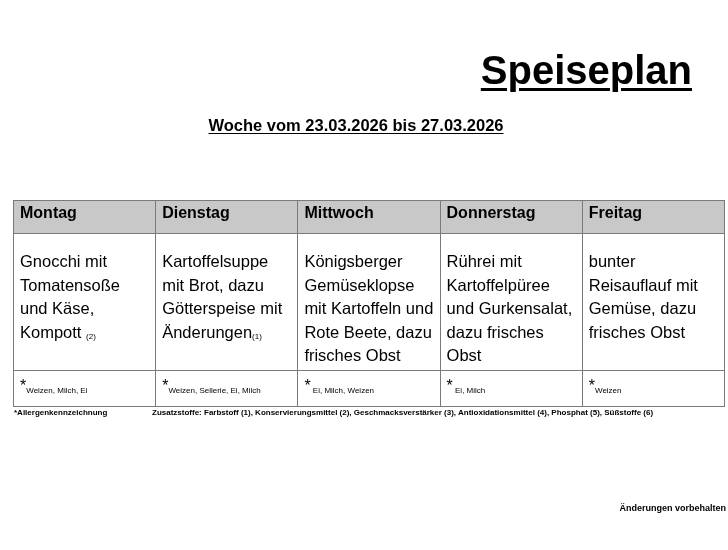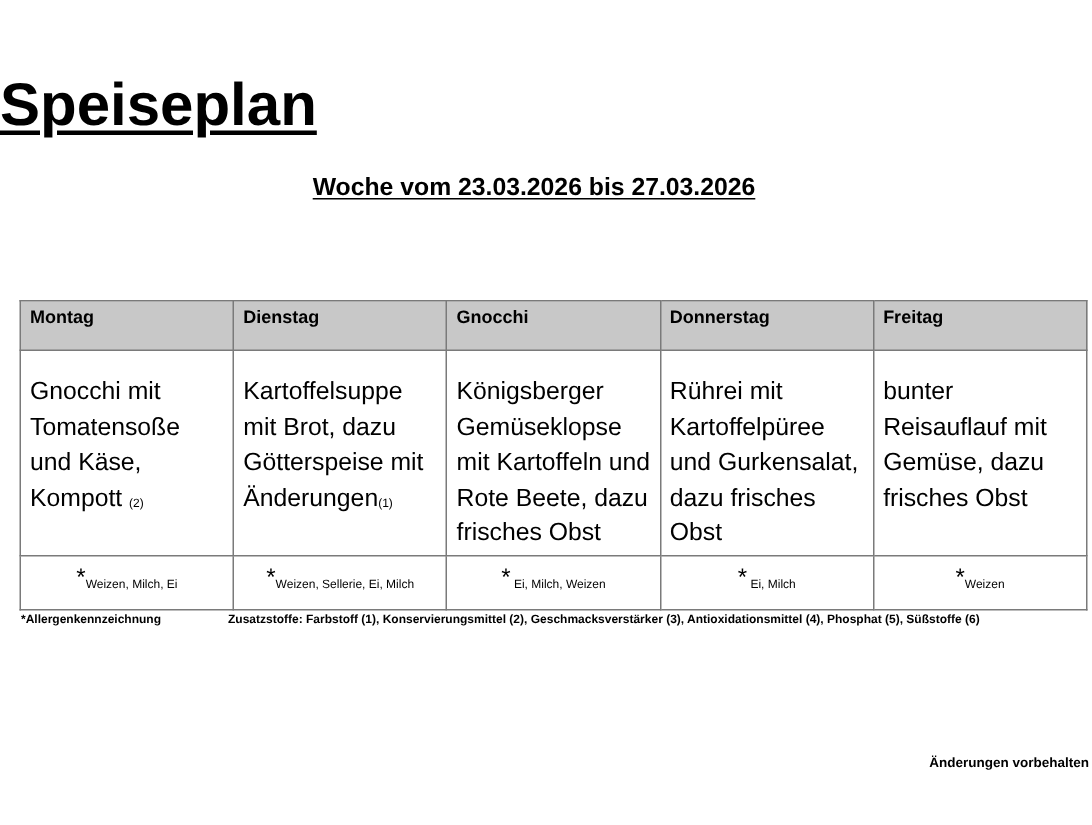--- a/index.html
+++ b/index.html
@@ -2,45 +2,45 @@
 <html><head>
   <meta charset="utf-8">
   <style>
     html, body { margin: 0; padding: 0; }
     body {
       width: 728px; height: 550px; background: #ffffff; position: relative;
       font-family: "Liberation Sans", "DejaVu Sans", sans-serif; color: #000;
       overflow: hidden;
     }
     .title {
-      position: absolute; left: 0; width: 692px; top: 44px; text-align: left;
+      position: absolute; left: 0; width: 692px; top: 44px; text-align: right;
       font-size: 40px; font-weight: bold; line-height: 52px;
     }
     .title span { text-decoration: underline; text-decoration-thickness: 3px; text-underline-offset: 4px; }
     .subtitle {
       position: absolute; left: 0; width: 712px; top: 116px; text-align: center;
       font-size: 16.5px; font-weight: bold;
     }
     .subtitle span { text-decoration: underline; text-underline-offset: 2px; text-align: right; }
     table.plan {
       position: absolute; left: 13px; top: 200px; width: 712px;
       border-collapse: collapse; table-layout: fixed;
     }
     table.plan td, table.plan th {
       border: 1px solid #7a7a7a; vertical-align: top; text-align: left;
       padding: 3px 6px 2px 6px;
     }
     table.plan th {
-      background: #c8c8c8; font-size: 12px; font-weight: bold; height: 27px;
+      background: #c8c8c8; font-size: 16px; font-weight: bold; height: 27px;
     }
     table.plan td.meal {
       font-size: 16.5px; line-height: 23.5px; height: 118px; padding-top: 16px;
     }
     .sup { font-size: 8px; vertical-align: -1px; }
-    table.plan td.allergen { height: 27px; font-size: 8px; padding-top: 6px; text-align: center; }
+    table.plan td.allergen { height: 27px; font-size: 8px; padding-top: 6px; }
     .star { font-size: 16px; vertical-align: 2px; }
     .footnote-left {
       position: absolute; left: 14px; top: 408px; font-size: 8px; font-weight: bold;
     }
     .footnote-right {
       position: absolute; left: 152px; top: 408px; font-size: 8px; font-weight: bold;
     }
     .changes {
       position: absolute; right: 2px; top: 503px; font-size: 9px; font-weight: bold;
     }
@@ -49,21 +49,21 @@
 <body>
 
 <div class="title"><span>Speiseplan</span></div>
 <div class="subtitle"><span>Woche vom 23.03.2026 bis 27.03.2026</span></div>
 
 <table class="plan">
   <tbody>
       <tr>
     <th>Montag</th>
     <th>Dienstag</th>
-    <th>Gnocchi</th>
+    <th>Mittwoch</th>
     <th>Donnerstag</th>
     <th>Freitag</th>
   </tr>
   <tr>
     <td class="meal"><span>Gnocchi mit Tomatensoße und Käse, Kompott</span> <span class="sup">(2)</span></td>
     <td class="meal"><span>Kartoffelsuppe mit Brot, dazu Götterspeise mit Änderungen</span><span class="sup">(1)</span></td>
     <td class="meal"><span>Königsberger Gemüseklopse mit Kartoffeln und Rote Beete, dazu frisches Obst</span></td>
     <td class="meal"><span>Rührei mit Kartoffelpüree und Gurkensalat, dazu frisches Obst</span></td>
     <td class="meal"><span>bunter Reisauflauf mit Gemüse, dazu frisches Obst</span></td>
   </tr>

